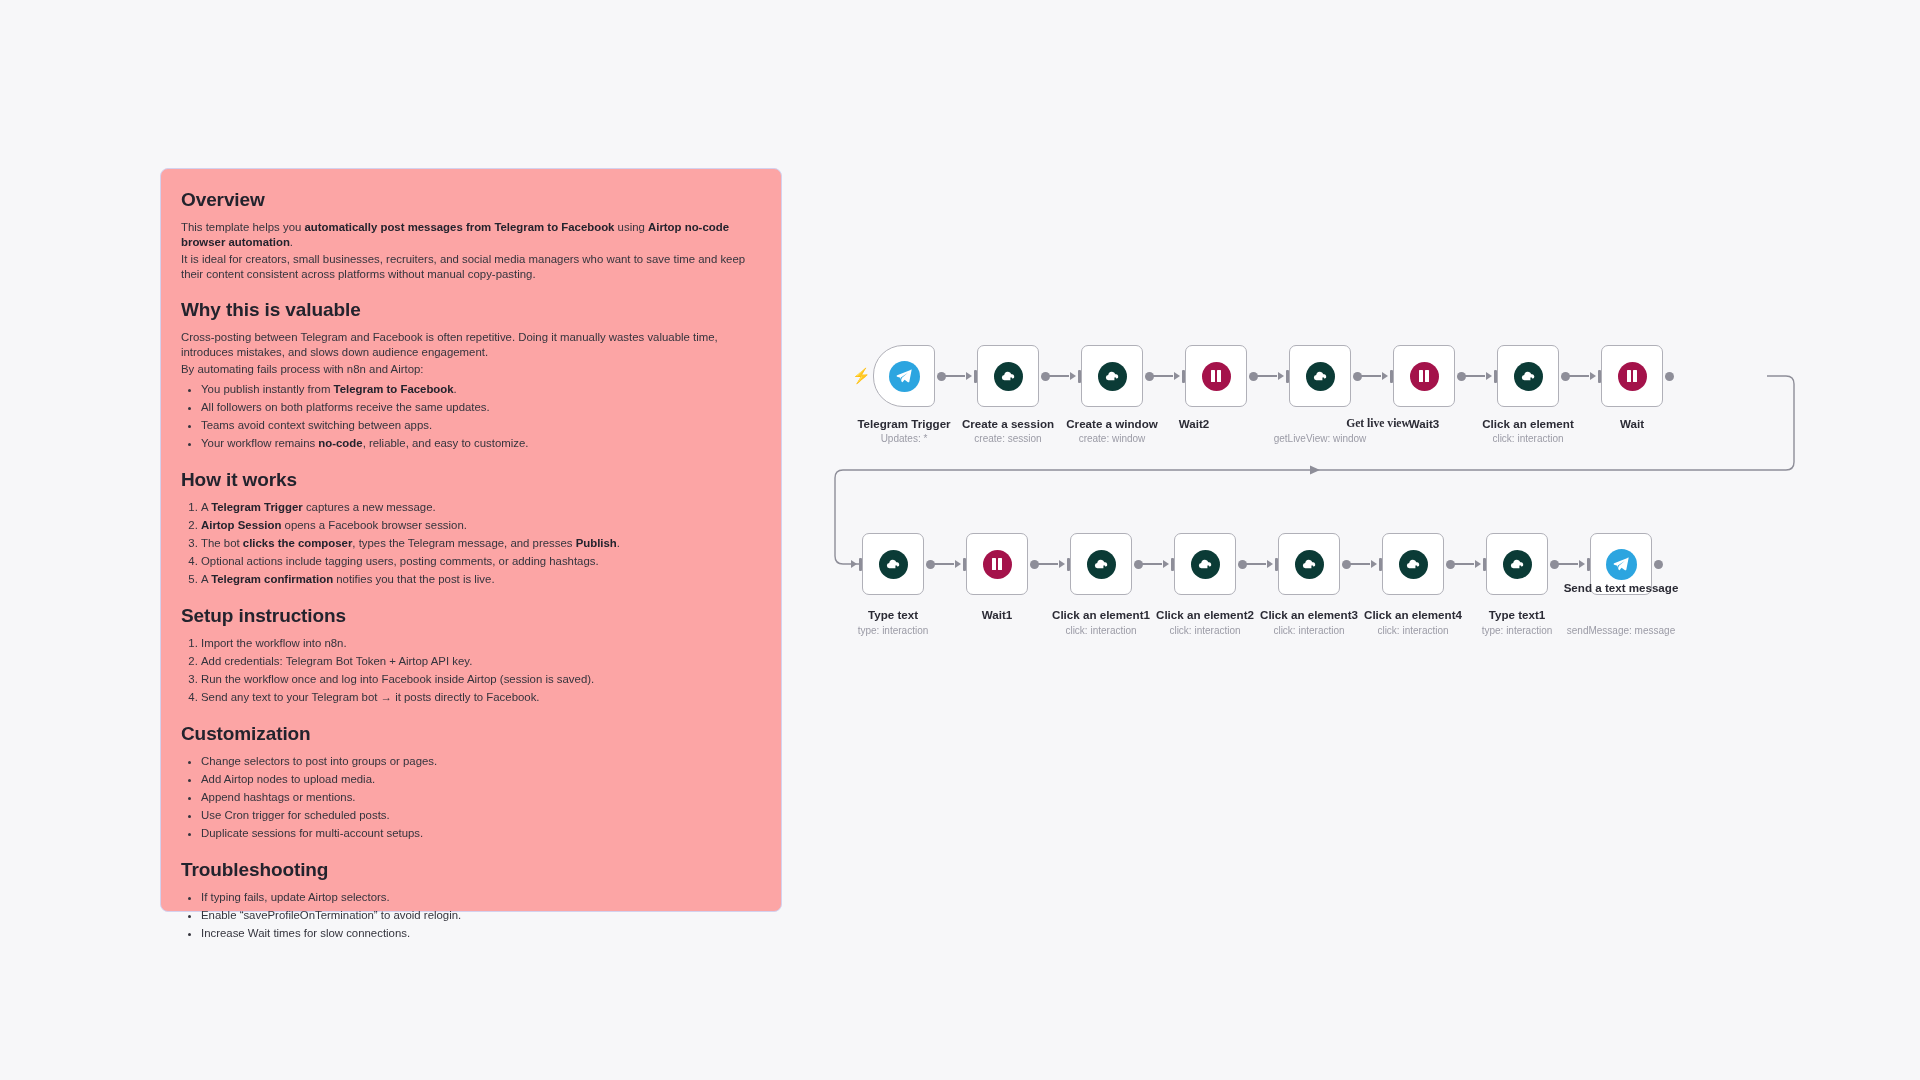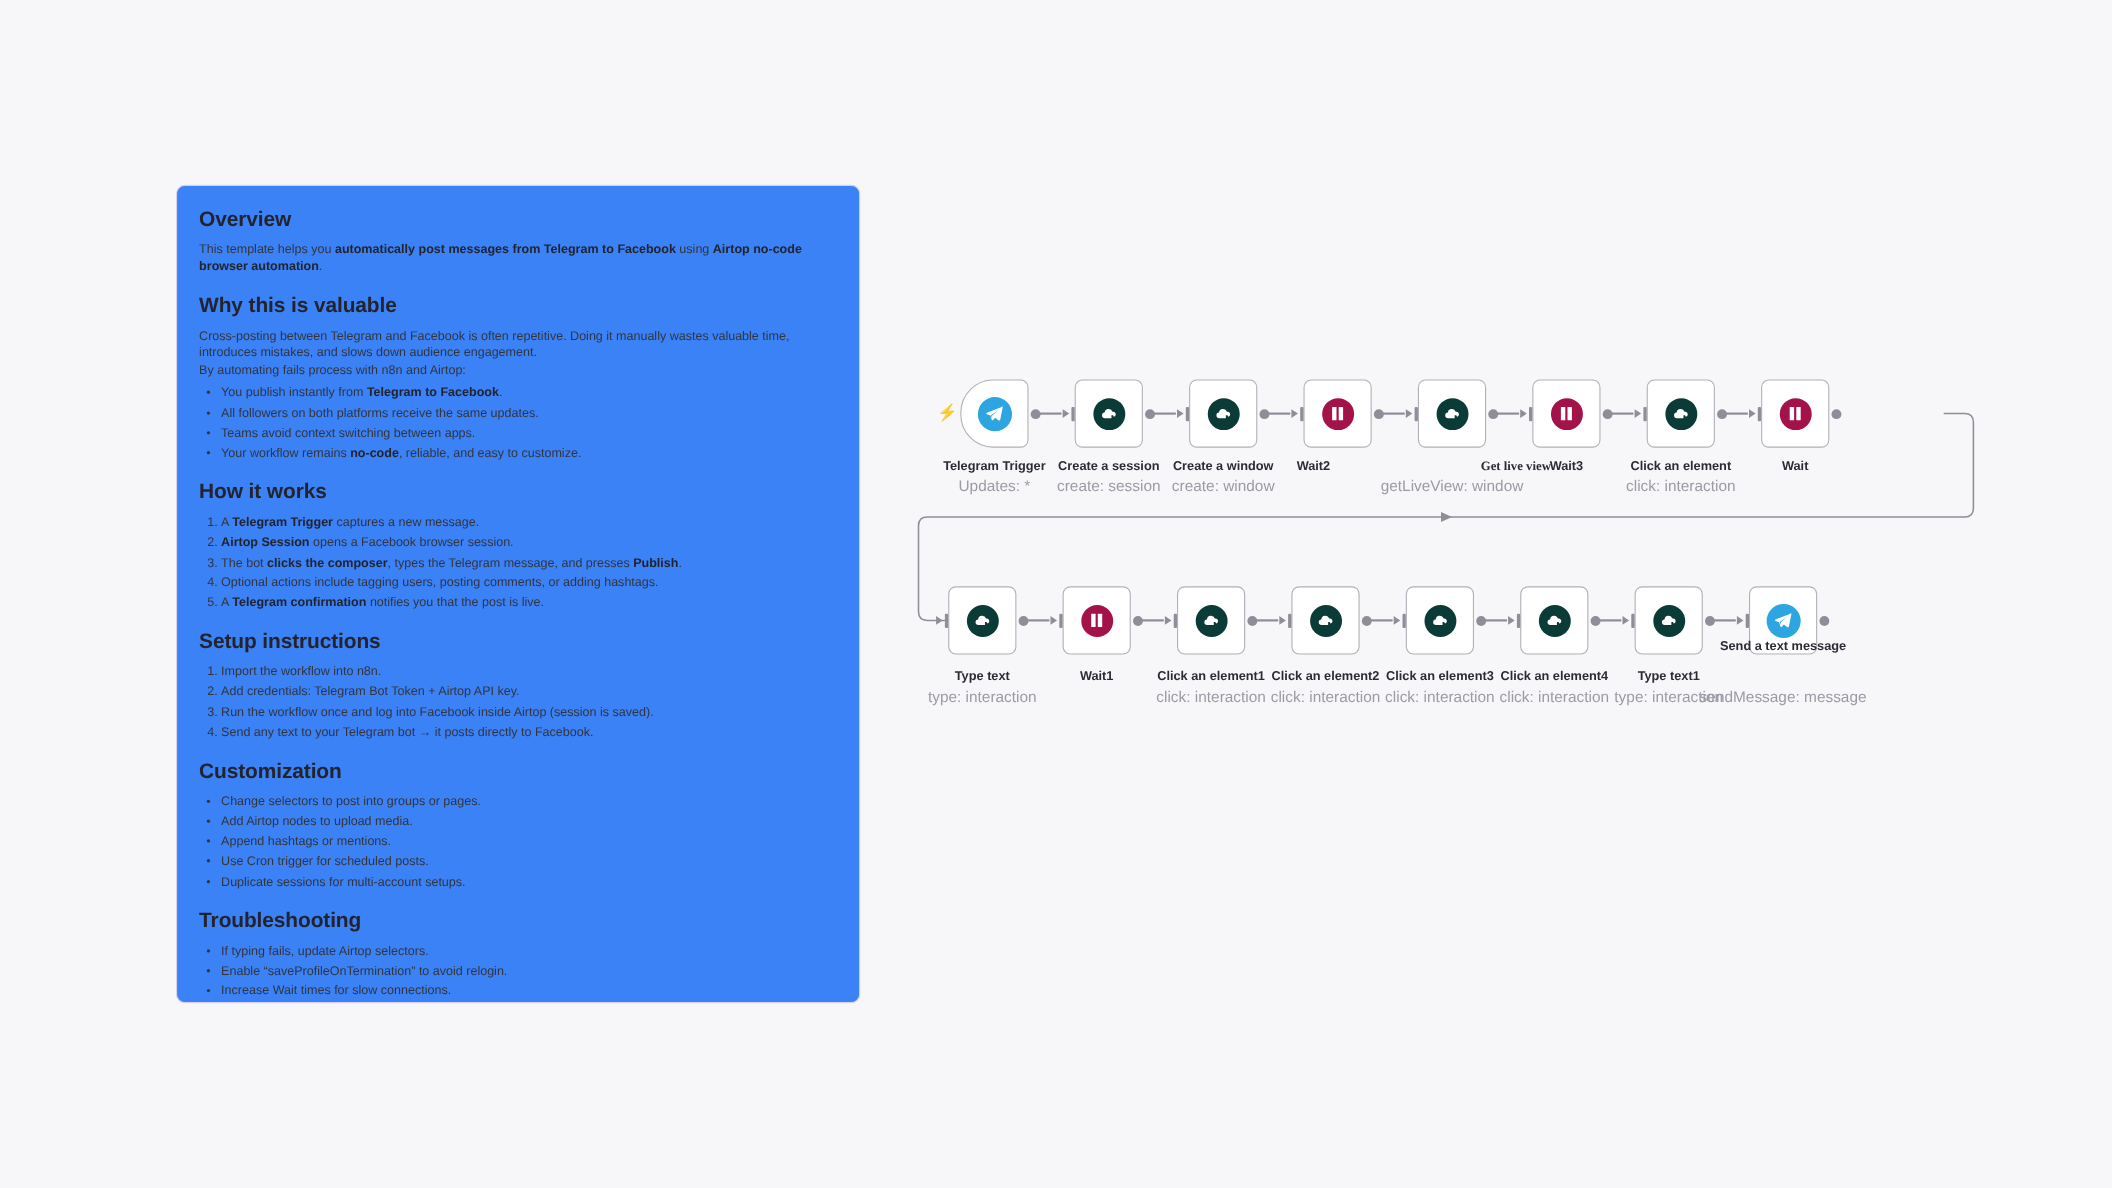--- a/index.html
+++ b/index.html
@@ -9,21 +9,21 @@
     font-family: "Liberation Sans", sans-serif;
     overflow: hidden;
   }
   #canvas { position: relative; width: 1920px; height: 1080px; }
 
   
   .sticky {
     position: absolute;
     left: 160px; top: 168px;
     width: 622px; height: 744px;
-    background: #3b82f6;
+    background: #fca5a5;
     border: 1px solid #d4d1ee;
     border-radius: 8px;
     padding: 14px 20px 0 20px;
     color: #2b2b35;
   }
   .sticky h2 {
     font-size: 19px;
     font-weight: bold;
     color: #23232d;
     margin: 6px 0 9px 0;
@@ -72,21 +72,21 @@
     text-align: center;
     font-size: 11.6px;
     font-weight: bold;
     color: #2b2b35;
     white-space: nowrap;
   }
   .node-sub {
     position: absolute;
     width: 190px;
     text-align: center;
-    font-size: 14px;
+    font-size: 10px;
     color: #9b9ba6;
     white-space: nowrap;
   }
   .ic-tg { width: 31px; height: 31px; border-radius: 50%; background: #2ca5e0;
            display:flex; align-items:center; justify-content:center; }
   .ic-air { width: 29px; height: 29px; border-radius: 50%; background: #0b3b36;
             display:flex; align-items:center; justify-content:center; }
   .ic-wait { width: 29px; height: 29px; border-radius: 50%; background: #a4124a;
              display:flex; align-items:center; justify-content:center; }
   .wait-bars { display:flex; gap: 2.6px; }
@@ -113,20 +113,21 @@
 </head>
 <body>
 
 <div id="canvas">
 
   <div class="sticky">
 
     <div class="sec">
       <h2>Overview</h2>
       <p>This template helps you <b>automatically post messages from Telegram to Facebook</b> using <b>Airtop no-code browser automation</b>.</p>
+      <p>It is ideal for creators, small businesses, recruiters, and social media managers who want to save time and keep their content consistent across platforms without manual copy-pasting.</p>
     </div>
 
     <div class="sec">
       <h2>Why this is valuable</h2>
       <p>Cross-posting between Telegram and Facebook is often repetitive. Doing it manually wastes valuable time, introduces mistakes, and slows down audience engagement.</p>
       <p>By automating fails process with n8n and Airtop:</p>
       <ul>
         <li>You publish instantly from <b>Telegram to Facebook</b>.</li>
         <li>All followers on both platforms receive the same updates.</li>
         <li>Teams avoid context switching between apps.</li>

